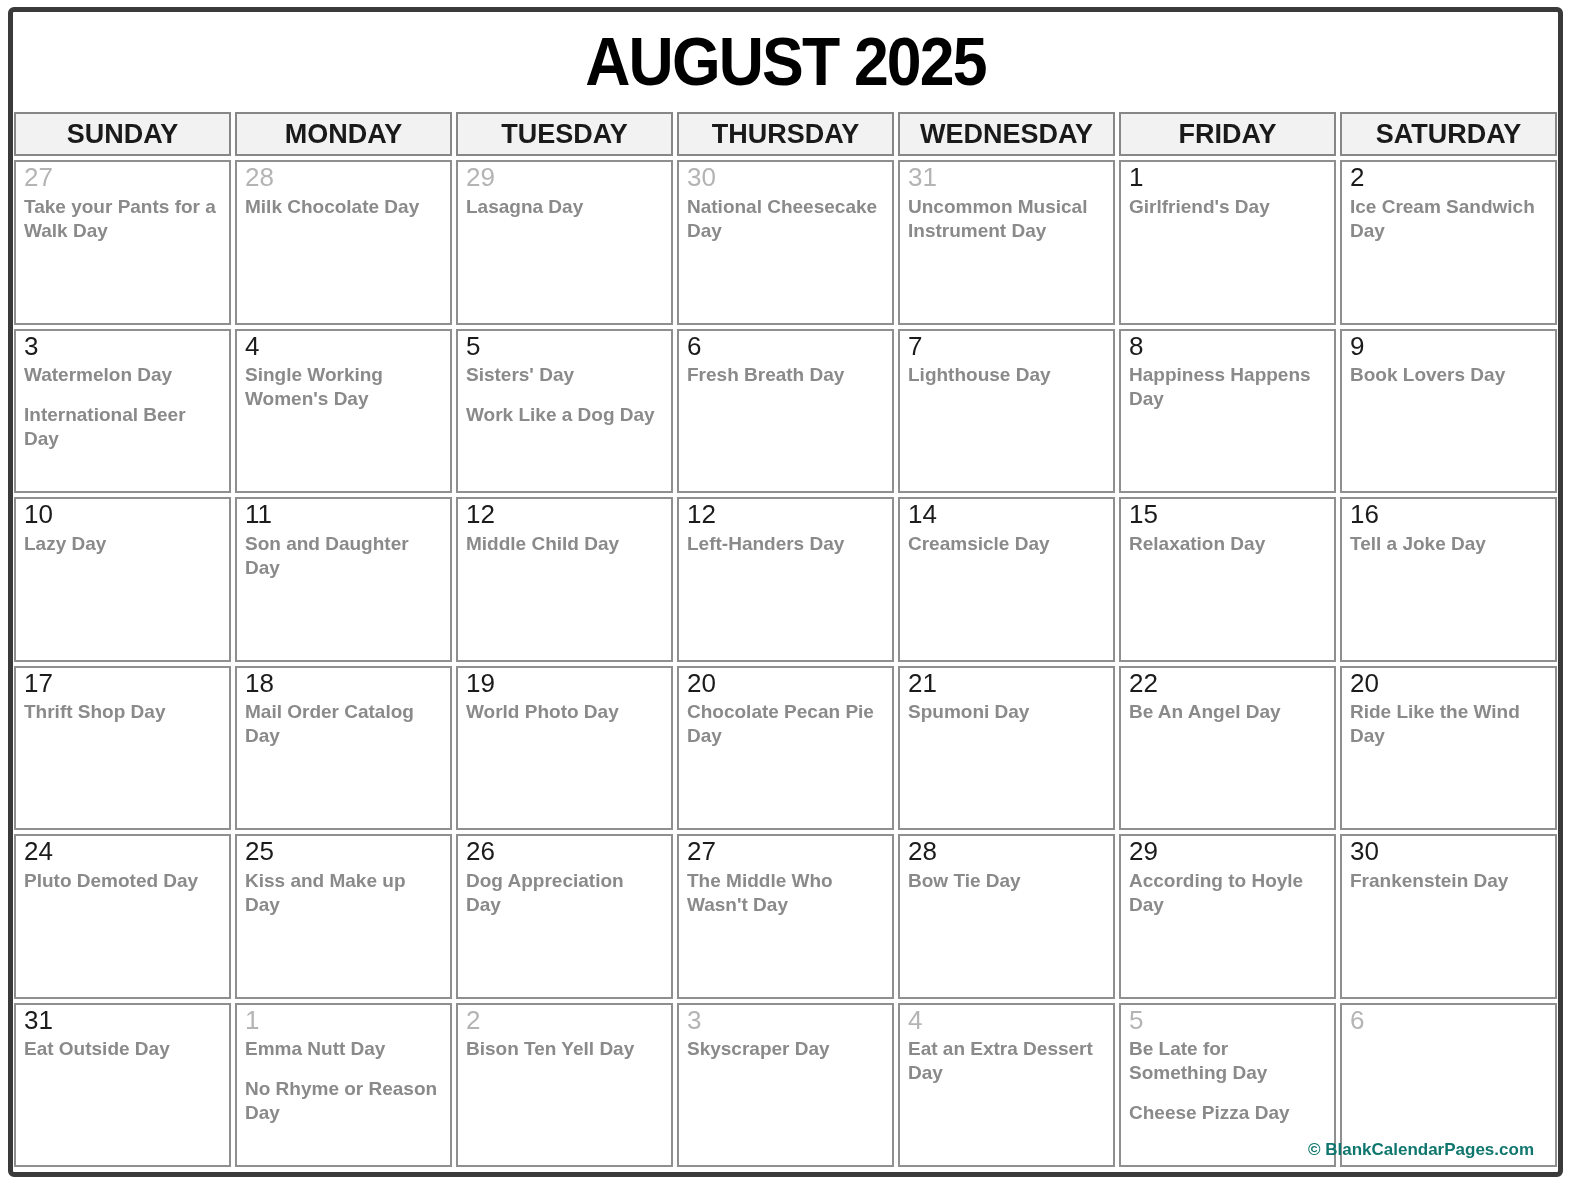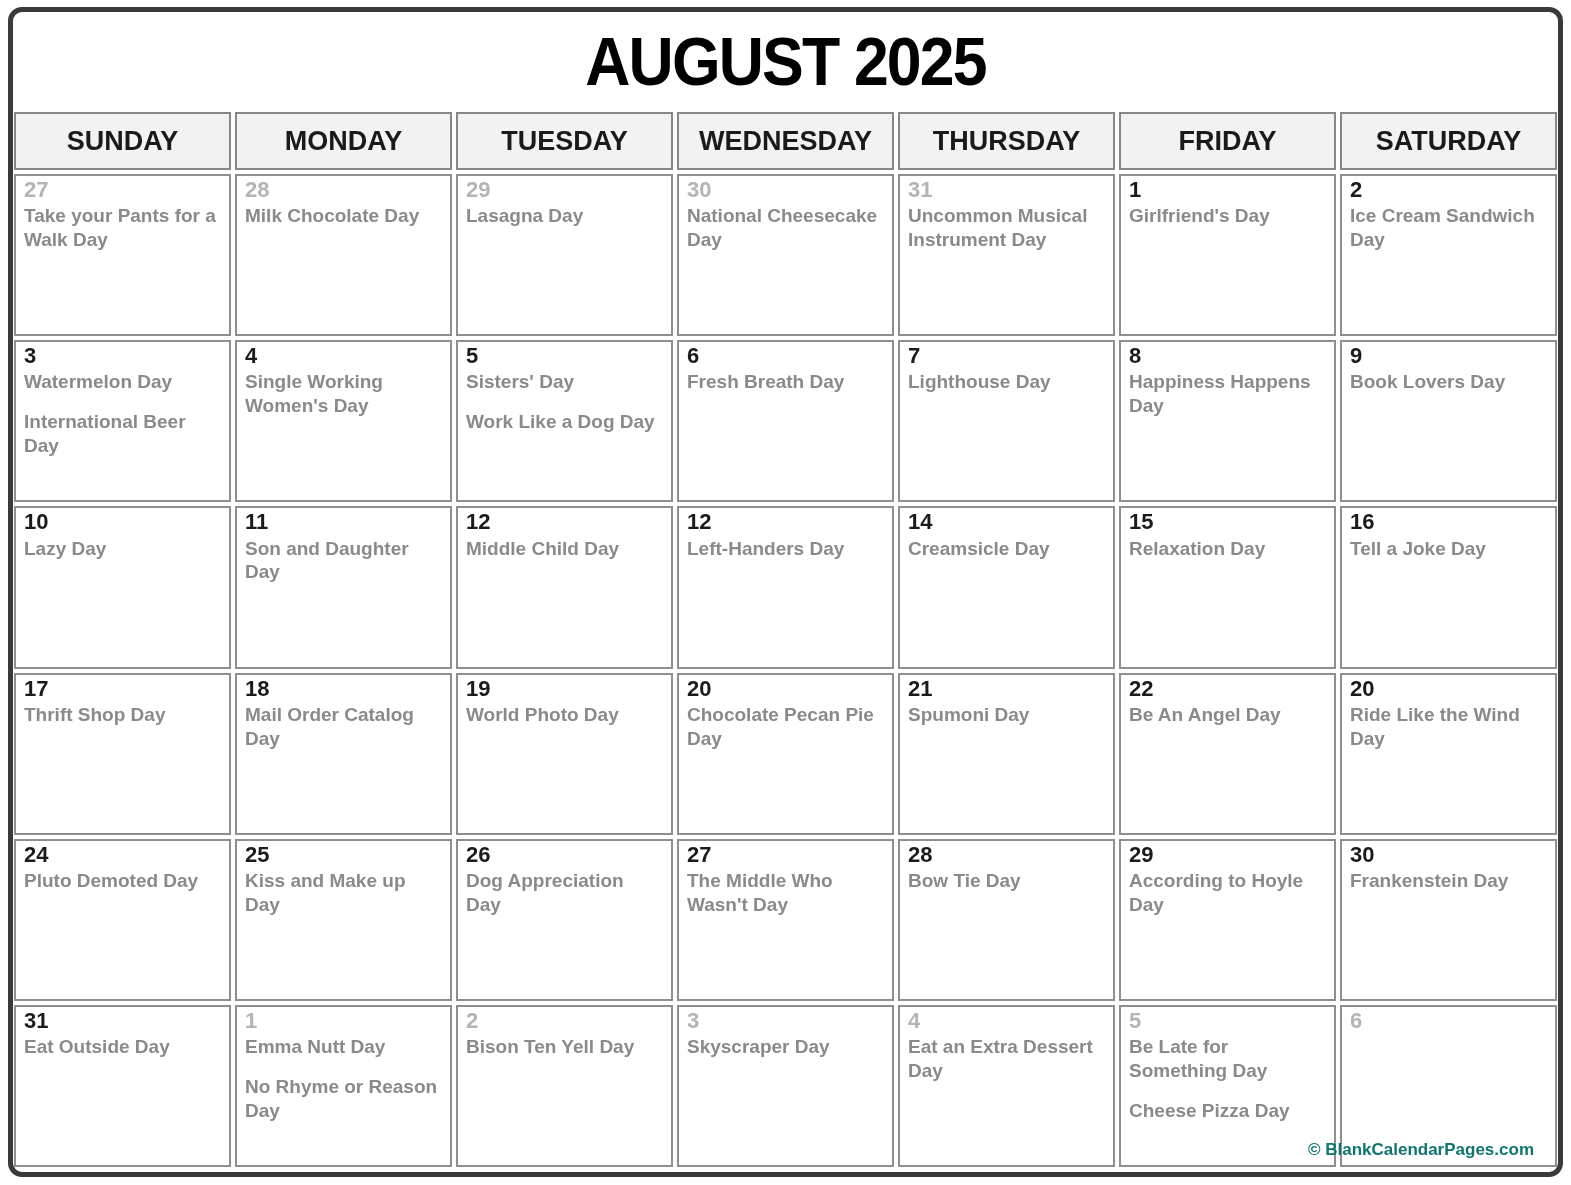--- a/index.html
+++ b/index.html
@@ -16,21 +16,21 @@
     overflow: hidden;
   }
   .page {
     position: absolute;
     left: 8px;
     top: 7px;
     width: 1555px;
     height: 1170px;
     box-sizing: border-box;
     border: 5px solid #3a3a3a;
-    border-radius: 14px;
+    border-radius: 6px;
     background: #ffffff;
   }
   .title {
     position: absolute;
     top: 10px;
     left: 0;
     right: 0;
     text-align: center;
     font-size: 68px;
     font-weight: bold;
@@ -45,21 +45,21 @@
     right: 1px;
     top: 100px;
     bottom: 5px;
     display: flex;
     flex-direction: column;
   }
   .weekday-row {
     display: grid;
     grid-template-columns: repeat(7, 1fr);
     gap: 4px;
-    height: 58px;
+    height: 44px;
     flex: 0 0 auto;
     margin-bottom: 4px;
   }
   .wd {
     box-sizing: border-box;
     background: #f2f2f2;
     border: 2px solid #878787;
     display: flex;
     align-items: center;
     justify-content: center;
@@ -76,22 +76,22 @@
     gap: 4px;
   }
   .cell {
     box-sizing: border-box;
     background: #ffffff;
     border: 2px solid #8f8f8f;
     padding: 1px 8px 2px 8px;
     overflow: hidden;
   }
   .num {
-    font-size: 22px;
-    font-weight: bold;
+    font-size: 26px;
+    font-weight: normal;
     color: #1b1b1b;
     line-height: 1.15;
   }
   .num.other {
     color: #b4b4b4;
   }
   .holiday {
     font-size: 19px;
     font-weight: bold;
     color: #8a8a8a;
@@ -113,22 +113,22 @@
 
 <div class="stage">
   <div class="page">
     <div class="title">AUGUST 2025</div>
 
     <div class="cal">
       <div class="weekday-row">
         <div class="wd">SUNDAY</div>
         <div class="wd">MONDAY</div>
         <div class="wd">TUESDAY</div>
+        <div class="wd">THURSDAY</div>
         <div class="wd">WEDNESDAY</div>
-        <div class="wd">THURSDAY</div>
         <div class="wd">FRIDAY</div>
         <div class="wd">SATURDAY</div>
       </div>
       <div class="grid" id="grid">
           <div class="cell">
             <div class="num other">27</div>
             <div class="holiday">Take your Pants for a Walk Day</div>
           </div>
           <div class="cell">
             <div class="num other">28</div>

